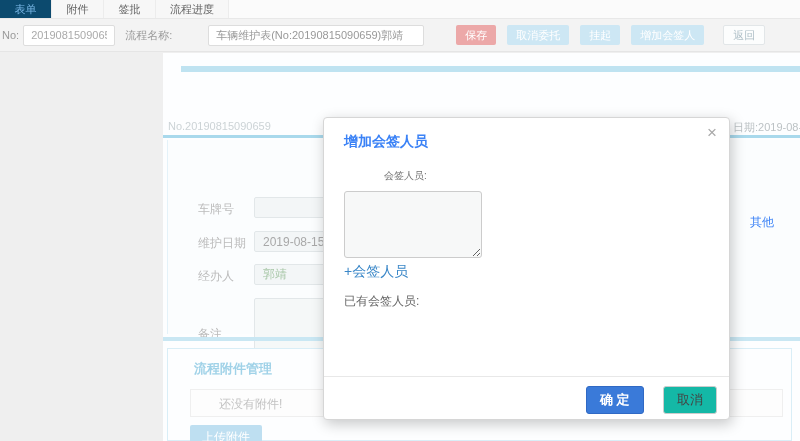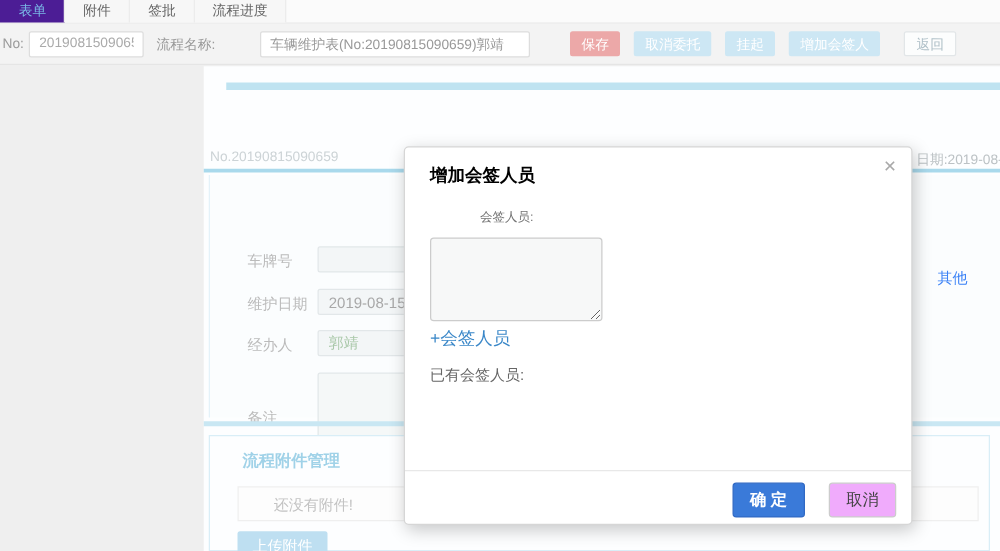--- a/index.html
+++ b/index.html
@@ -4,21 +4,21 @@
 <style>
   * { margin:0; padding:0; box-sizing:border-box; }
   html,body { width:800px; height:441px; }
   body { font-family:"Liberation Sans", sans-serif; overflow:hidden; }
   .screen { position:relative; width:800px; height:441px; background:#efefef; overflow:hidden; }
 
   
   .tabbar { display:flex; height:19px; background:#fbfbfb; border-bottom:1px solid #e8e8e8; }
   .tab { min-width:52px; padding:0 14px; line-height:18px; font-size:11px; color:#666;
          border-right:1px solid #ececec; text-align:center; cursor:pointer; background:#f7f7f7; }
-  .tab.active { color:#79b7e6; background:#4c1d95;text-align:right; }
+  .tab.active { color:#79b7e6; background:#0c4a6e; }
 
   
   .toolbar { display:flex; align-items:center; height:33px; background:#f3f3f3;
              border-bottom:1px solid #e5e5e5; font-size:11px; }
   .toolbar .lbl { color:#9a9a9a; margin:0 4px 0 2px; white-space:nowrap; }
   .tb-input { height:21px; border:1px solid #ddd; background:#fff; color:#aaa;
               font-size:11px; padding:0 7px; border-radius:2px; font-family:inherit; }
   .tb-input.no { width:92px; }
   .tb-input.pname { width:216px; color:#999;margin-left:32px; }
   .btn { height:20px; font-size:11px; border:none; border-radius:2px; padding:0 9px;
@@ -57,36 +57,36 @@
                   background:#fdfdfd; border:1px solid #efefef; line-height:28px;
                   padding-left:28px; font-size:12px; color:#c3c3c3; }
   .upload-btn { position:absolute; left:22px; top:76px; background:#bedff1; color:#fff;
                 border:none; border-radius:2px; font-size:12px; padding:4px 12px;
                 cursor:pointer; font-family:inherit; }
 
   
   .modal { position:absolute; left:323px; top:117px; width:407px; height:303px; background:#fff;
            border:1px solid #d6d6d6; border-radius:4px; box-shadow:2px 4px 14px rgba(0,0,0,.22); }
   .modal-header { position:relative; padding:14px 20px 6px 20px; }
-  .modal-title { font-size:14px; font-weight:bold; color:#000000; }
+  .modal-title { font-size:14px; font-weight:bold; color:#3b82f6; }
   .modal-close { position:absolute; right:12px; top:6px; font-size:17px; color:#a9a9a9;
                  background:none; border:none; cursor:pointer; line-height:1; font-family:inherit; }
   .modal-body { padding:8px 20px 0 20px; }
   .m-label { font-size:10px; color:#737373;margin-left:40px; }
   .m-textarea { display:block; margin-top:8px; width:138px; height:67px; background:#f7f8f8;
                 border:1px solid #cccccc; border-radius:3px; resize:both; font-size:12px;
                 color:#555; padding:4px 6px; font-family:inherit; }
   .m-link { display:inline-block; margin-top:5px; font-size:14px; color:#3a87c8;
             text-decoration:none; cursor:pointer; }
   .m-label2 { display:block; margin-top:12px; font-size:12px; color:#666; }
   .modal-footer { position:absolute; left:0; right:0; bottom:0; height:43px;
                   border-top:1px solid #e8e8e8; text-align:right; padding:9px 12px; }
   .m-btn { font-size:13px; border-radius:3px; padding:4px 13px; cursor:pointer; font-family:inherit; }
   .m-btn-confirm { background:#3a7ad9; border:1px solid #3069c4; color:#fff; font-weight:bold; }
-  .m-btn-cancel { background:#f0abfc; border:1px solid #cccccc; color:#444; margin-left:15px; }
+  .m-btn-cancel { background:#14b8a6; border:1px solid #cccccc; color:#444; margin-left:15px; }
 </style>
 </head>
 <body>
 
 <div class="screen">
 
   <div class="tabbar">
     <div class="tab active">表单</div>
     <div class="tab">附件</div>
     <div class="tab">签批</div>

